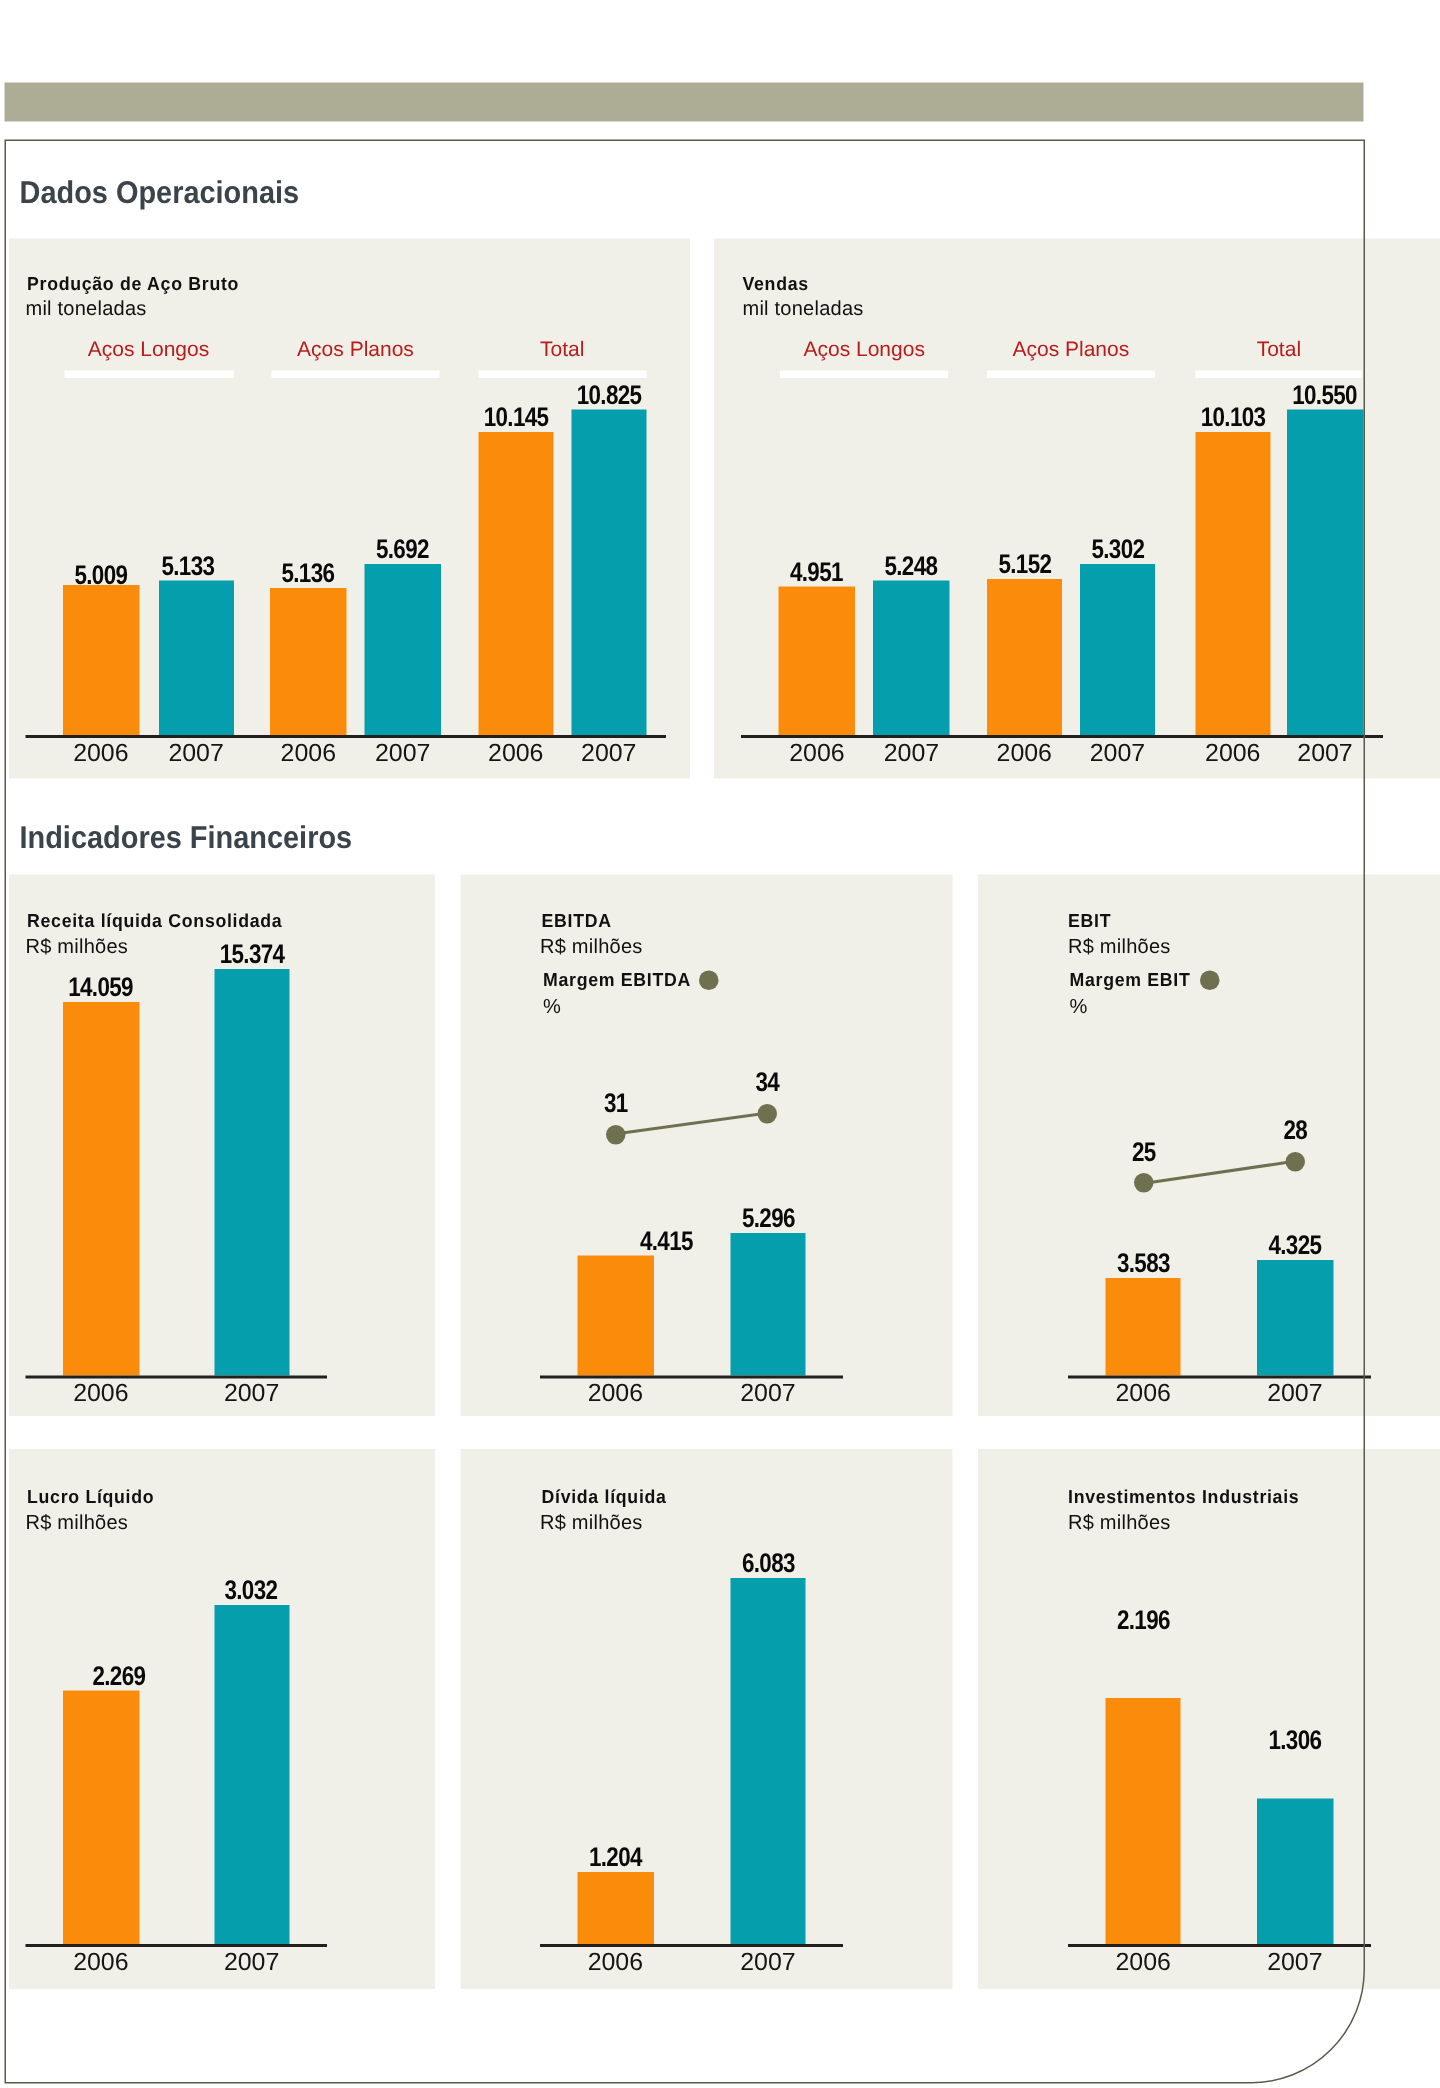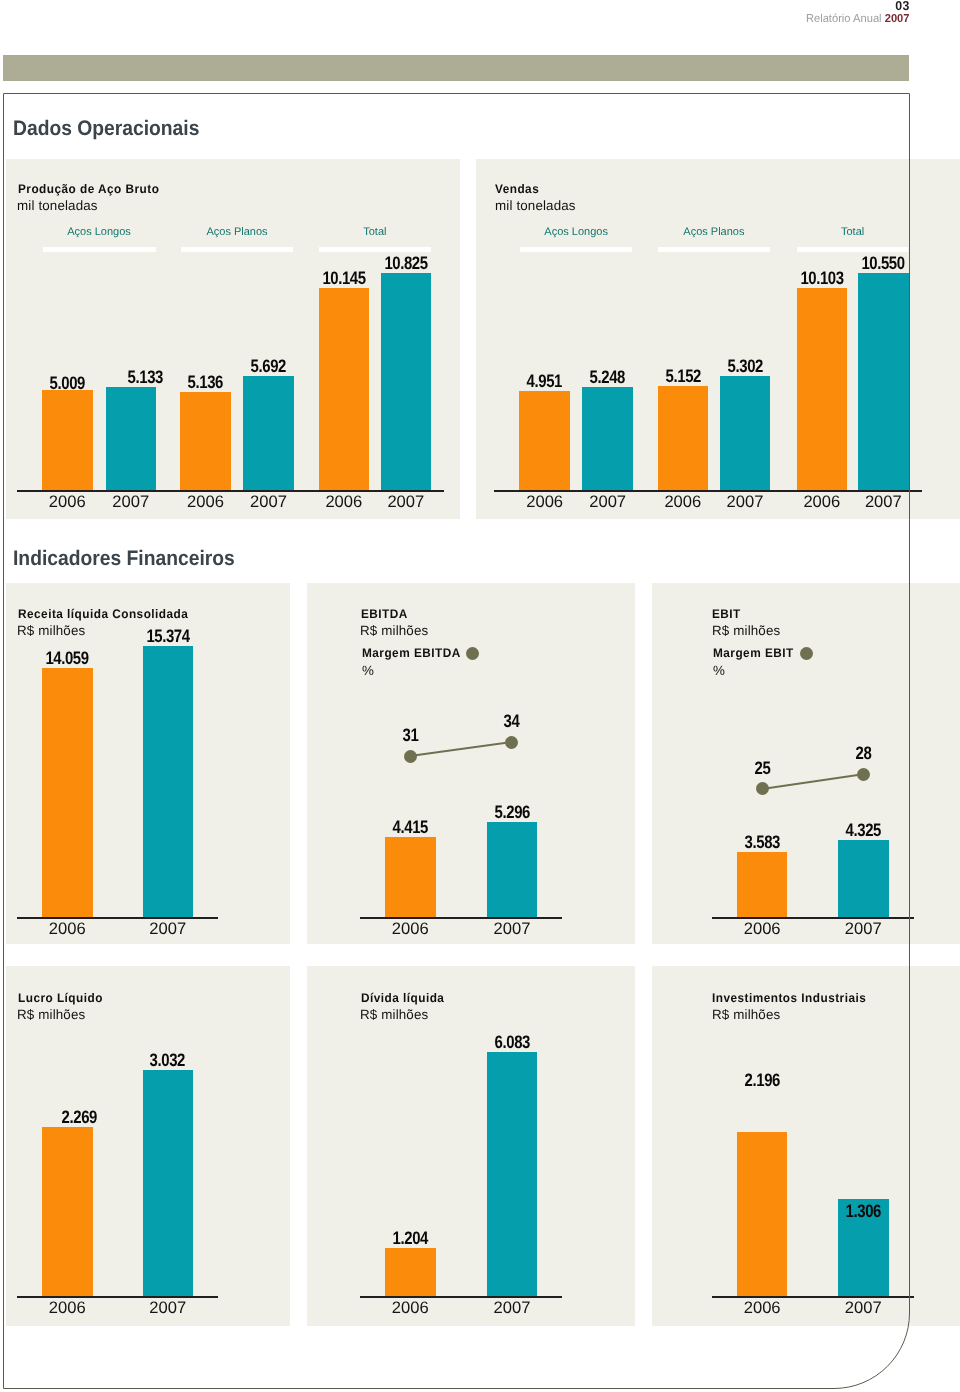--- a/index.html
+++ b/index.html
@@ -30,64 +30,60 @@
               transform:scaleX(0.918);transform-origin:0 0;white-space:nowrap;}
 
   
   .panel{position:absolute;background:#F1F0E8;}
 
   
   .p-title{position:absolute;font-size:12.5px;font-weight:bold;color:#111111;letter-spacing:0.5px;
            white-space:nowrap;transform:scaleX(0.945);transform-origin:0 0;line-height:14px;}
   .p-sub{position:absolute;font-size:13.5px;color:#111111;letter-spacing:0.15px;white-space:nowrap;
          transform:scaleX(0.99);transform-origin:0 0;line-height:14px;}
-  .grp-label{position:absolute;font-size:11px;color:#0f766e;text-align:center;white-space:nowrap;line-height:14px;}
+  .grp-label{position:absolute;font-size:14px;color:#b91c1c;text-align:center;white-space:nowrap;line-height:14px;}
   .grp-rule{position:absolute;height:5px;background:#ffffff;}
 
   
   .bar{position:absolute;}
   .axis{position:absolute;height:1.5px;background:#231f20;}
   .val{position:absolute;font-size:18px;font-weight:bold;color:#0a0a0a;text-align:center;
        white-space:nowrap;letter-spacing:-0.5px;}
   .val i{font-style:normal;display:inline-block;transform:scaleX(0.83);transform-origin:50% 50%;}
   .yr-label{position:absolute;font-size:16.6px;color:#151515;text-align:center;white-space:nowrap;}
   .dot{position:absolute;width:13px;height:13px;border-radius:50%;background:#6F7050;}
   .lineseg{position:absolute;height:2px;background:#6F7050;transform-origin:0 50%;}
   .legend-dot{position:absolute;width:13px;height:13px;border-radius:50%;background:#6F7050;}
 </style>
 </head>
 <body>
 
 <div class="page" style="transform:translateZ(0);">
 
-  <div class="hdr">
-    <div class="hdr-num">03</div>
-    <div class="hdr-sub"><span>Relatório Anual</span> <span class="yr">2007</span></div>
-  </div>
 
   <div class="band"></div>
   <div class="frame"></div>
 
   <div class="sect-title" style="left:13px;top:117px;">Dados Operacionais</div>
   <div class="sect-title" style="left:13px;top:547px;">Indicadores Financeiros</div>
 
   <div id="charts">
       <div class="panel" style="left:6px;top:159px;width:454px;height:360px;"></div>
       <div class="p-title" style="left:17.5px;top:181.5px;">Produção de Aço Bruto</div>
       <div class="p-sub" style="left:17.2px;top:199px;">mil toneladas</div>
       <div class="grp-label" style="left:29px;top:225px;width:140px;">Aços Longos</div>
       <div class="grp-rule" style="left:42.5px;top:247px;width:113px;"></div>
       <div class="grp-label" style="left:167px;top:225px;width:140px;">Aços Planos</div>
       <div class="grp-rule" style="left:180.8px;top:247px;width:112.39999999999998px;"></div>
       <div class="grp-label" style="left:304.85px;top:225px;width:140px;">Total</div>
       <div class="grp-rule" style="left:319.1px;top:247px;width:111.5px;"></div>
       <div class="bar" style="left:42px;top:390px;width:50.5px;height:100px;background:#FB8C0B;"></div>
       <div class="val" style="left:12px;top:373px;width:110.5px;"><i>5.009</i></div>
       <div class="bar" style="left:105.5px;top:387.3px;width:50.5px;height:102.69999999999999px;background:#059EAC;"></div>
-      <div class="val" style="left:90px;top:367.3px;width:110.5px;"><i>5.133</i></div>
+      <div class="val" style="left:70px;top:367.3px;width:110.5px;"><i>5.133</i></div>
       <div class="bar" style="left:180.3px;top:392.3px;width:50.5px;height:97.69999999999999px;background:#FB8C0B;"></div>
       <div class="val" style="left:150.3px;top:372.3px;width:110.5px;"><i>5.136</i></div>
       <div class="bar" style="left:243.2px;top:375.9px;width:50.5px;height:114.10000000000002px;background:#059EAC;"></div>
       <div class="val" style="left:213.2px;top:355.9px;width:110.5px;"><i>5.692</i></div>
       <div class="bar" style="left:318.6px;top:287.8px;width:50.5px;height:202.2px;background:#FB8C0B;"></div>
       <div class="val" style="left:288.6px;top:267.8px;width:110.5px;"><i>10.145</i></div>
       <div class="bar" style="left:380.6px;top:272.5px;width:50.5px;height:217.5px;background:#059EAC;"></div>
       <div class="val" style="left:350.6px;top:252.5px;width:110.5px;"><i>10.825</i></div>
       <div class="axis" style="left:16.7px;top:490px;width:427.3px;"></div>
       <div class="yr-label" style="left:12px;top:492px;width:110.5px;">2006</div>
@@ -134,21 +130,21 @@
       <div class="axis" style="left:16.7px;top:917px;width:201.6px;"></div>
       <div class="yr-label" style="left:12px;top:919px;width:110.5px;">2006</div>
       <div class="yr-label" style="left:112.5px;top:919px;width:110.5px;">2007</div>
       <div class="panel" style="left:307px;top:583px;width:328px;height:361px;"></div>
       <div class="p-title" style="left:360.5px;top:606.5px;">EBITDA</div>
       <div class="p-sub" style="left:360.2px;top:624px;">R$ milhões</div>
       <div class="p-title" style="left:361.5px;top:646px;">Margem EBITDA</div>
       <div class="p-sub" style="left:361.5px;top:664px;">%</div>
       <div class="legend-dot" style="left:466.19342041015625px;top:647px;"></div>
       <div class="bar" style="left:385px;top:836.9px;width:50.5px;height:80.10000000000002px;background:#FB8C0B;"></div>
-      <div class="val" style="left:355px;top:816.9px;width:110.5px;"><i>4.415</i></div>
+      <div class="val" style="left:355px;top:816.9px;width:110.5px;text-align:right;"><i>4.415</i></div>
       <div class="bar" style="left:486.7px;top:822.2px;width:50.5px;height:94.79999999999995px;background:#059EAC;"></div>
       <div class="val" style="left:456.7px;top:802.2px;width:110.5px;"><i>5.296</i></div>
       <div class="lineseg" style="left:410.25px;top:755.4px;width:102.65909604121788px;transform:rotate(-7.838061372877033deg);"></div>
       <div class="dot" style="left:403.75px;top:749.9px;"></div>
       <div class="val" style="left:370.25px;top:725.4px;width:80px;"><i>31</i></div>
       <div class="dot" style="left:505.45px;top:735.9px;"></div>
       <div class="val" style="left:471.95px;top:711.4px;width:80px;"><i>34</i></div>
       <div class="axis" style="left:359.7px;top:917px;width:202.8px;"></div>
       <div class="yr-label" style="left:355px;top:919px;width:110.5px;">2006</div>
       <div class="yr-label" style="left:456.7px;top:919px;width:110.5px;">2007</div>
@@ -189,18 +185,18 @@
       <div class="val" style="left:456.7px;top:1031.8px;width:110.5px;"><i>6.083</i></div>
       <div class="axis" style="left:359.7px;top:1296px;width:202.8px;"></div>
       <div class="yr-label" style="left:355px;top:1298px;width:110.5px;">2006</div>
       <div class="yr-label" style="left:456.7px;top:1298px;width:110.5px;">2007</div>
       <div class="panel" style="left:652px;top:966px;width:308px;height:360px;"></div>
       <div class="p-title" style="left:712.4px;top:990.5px;">Investimentos Industriais</div>
       <div class="p-sub" style="left:712.1px;top:1008px;">R$ milhões</div>
       <div class="bar" style="left:736.9px;top:1132.1px;width:50.5px;height:163.9000000000001px;background:#FB8C0B;"></div>
       <div class="val" style="left:706.9px;top:1070px;width:110.5px;"><i>2.196</i></div>
       <div class="bar" style="left:838px;top:1199.4px;width:50.5px;height:96.59999999999991px;background:#059EAC;"></div>
-      <div class="val" style="left:808px;top:1201px;width:110.5px;"><i>1.306</i></div>
+      <div class="val" style="left:808px;top:1150px;width:110.5px;"><i>1.306</i></div>
       <div class="axis" style="left:711.6px;top:1296px;width:202.2px;"></div>
       <div class="yr-label" style="left:706.9px;top:1298px;width:110.5px;">2006</div>
       <div class="yr-label" style="left:808px;top:1298px;width:110.5px;">2007</div>
     </div>
 </div>
 
 </body></html>

